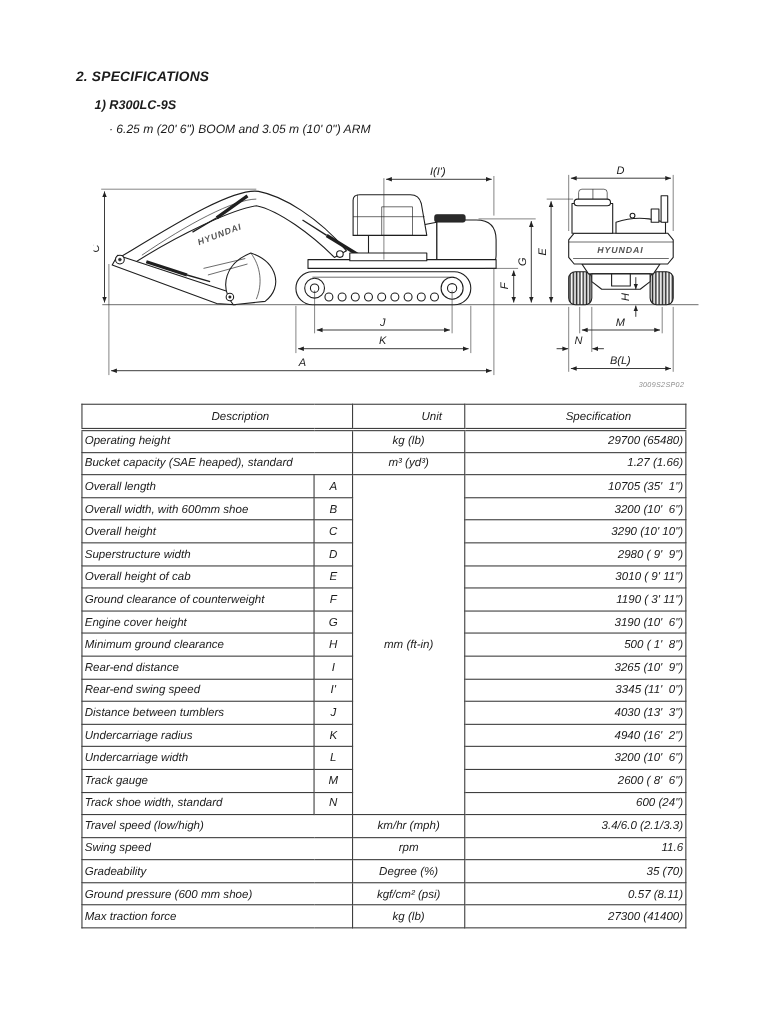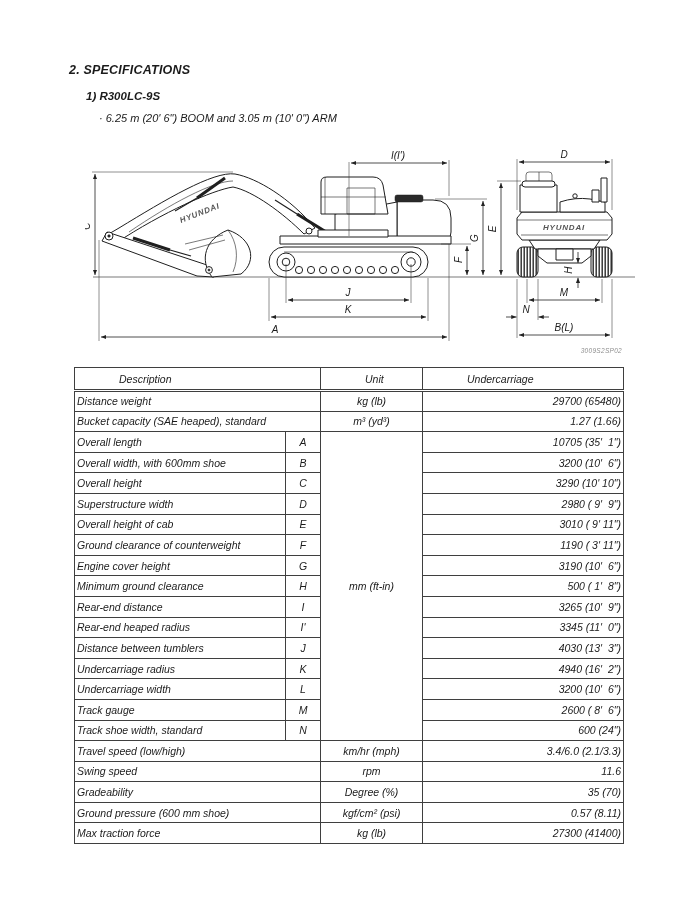--- a/index.html
+++ b/index.html
@@ -17,21 +17,21 @@
   .figure-code   { position:absolute; right:74px; top:347px; font-size:6.5px; color:#8f8f8f; letter-spacing:.3px; }
 
   table.spec {
     position:absolute; left:74px; top:367px; width:549px;
     border-collapse:collapse; table-layout:fixed;
   }
   table.spec th, table.spec td {
     border:1px solid #3f3f3f; font-size:10.5px; font-weight:normal;
     height:20.6px; padding:0 2px; color:#1b1b1b; overflow:hidden;
   }
-  table.spec thead th { text-align:left; border-bottom:3px double #3f3f3f; height:23px;padding-left:44px; }
+  table.spec thead th { text-align:center; border-bottom:3px double #3f3f3f; height:23px;padding-left:44px; }
   td.c-desc   { text-align:left; padding-left:7px; }
   td.c-letter { text-align:center; }
   td.c-unit   { text-align:center;margin-top:44px; }
   td.c-spec   { text-align:right; white-space:pre; }
   col.w-desc   { width:211px; }
   col.w-letter { width:35px; }
   col.w-unit   { width:102px; }
   col.w-spec   { width:201px; }
   .lnt  { fill:none; stroke:#1f1f1f; stroke-width:.6; }
   .wh   { fill:#ffffff; stroke:#1f1f1f; stroke-width:1; stroke-linejoin:round; }
@@ -212,26 +212,26 @@
     <colgroup>
       <col class="w-desc">
         <col class="w-letter">
         <col class="w-unit">
         <col class="w-spec">
     </colgroup>
     <thead>
       <tr>
         <th colspan="2">Description</th>
         <th>Unit</th>
-        <th>Undercarriage</th>
+        <th>Specification</th>
       </tr>
     </thead>
     <tbody>
         <tr>
-          <td class="c-desc" colspan="2">Distance weight</td>
+          <td class="c-desc" colspan="2">Operating height</td>
           <td class="c-unit">kg (lb)</td>
           <td class="c-spec">29700 (65480)</td>
         </tr>
         <tr>
           <td class="c-desc" colspan="2">Bucket capacity (SAE heaped), standard</td>
           <td class="c-unit">m³ (yd³)</td>
           <td class="c-spec">1.27 (1.66)</td>
         </tr>
         <tr>
           <td class="c-desc">Overall length</td>
@@ -273,21 +273,21 @@
           <td class="c-desc">Minimum ground clearance</td>
           <td class="c-letter">H</td>
           <td class="c-spec">500 ( 1'  8")</td>
         </tr>
         <tr>
           <td class="c-desc">Rear-end distance</td>
           <td class="c-letter">I</td>
           <td class="c-spec">3265 (10'  9")</td>
         </tr>
         <tr>
-          <td class="c-desc">Rear-end heaped radius</td>
+          <td class="c-desc">Rear-end swing speed</td>
           <td class="c-letter">I'</td>
           <td class="c-spec">3345 (11'  0")</td>
         </tr>
         <tr>
           <td class="c-desc">Distance between tumblers</td>
           <td class="c-letter">J</td>
           <td class="c-spec">4030 (13'  3")</td>
         </tr>
         <tr>
           <td class="c-desc">Undercarriage radius</td>

